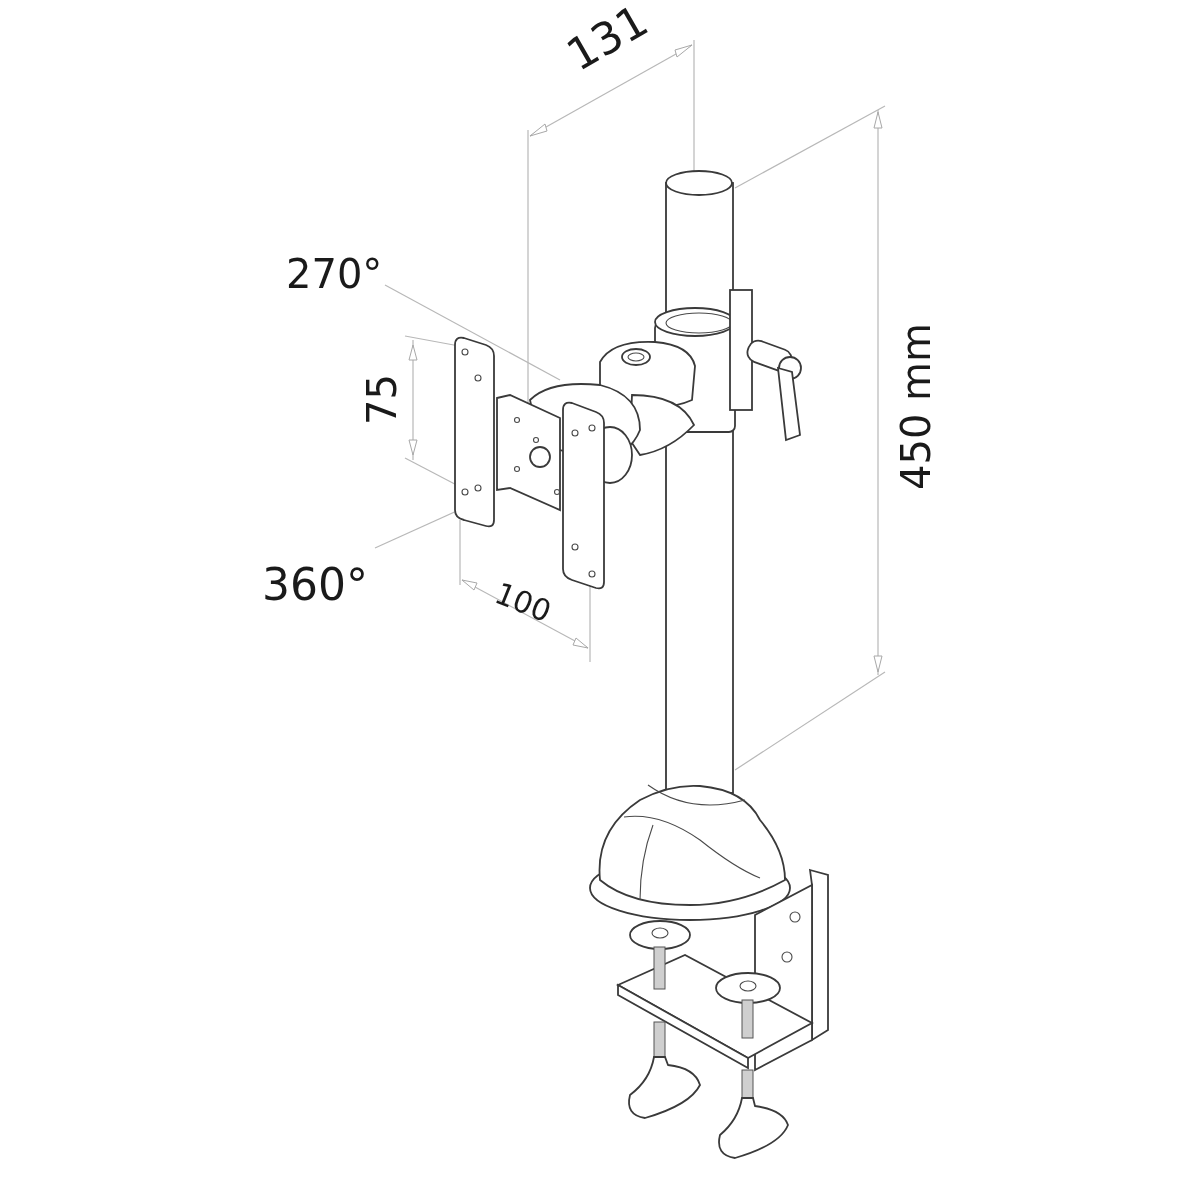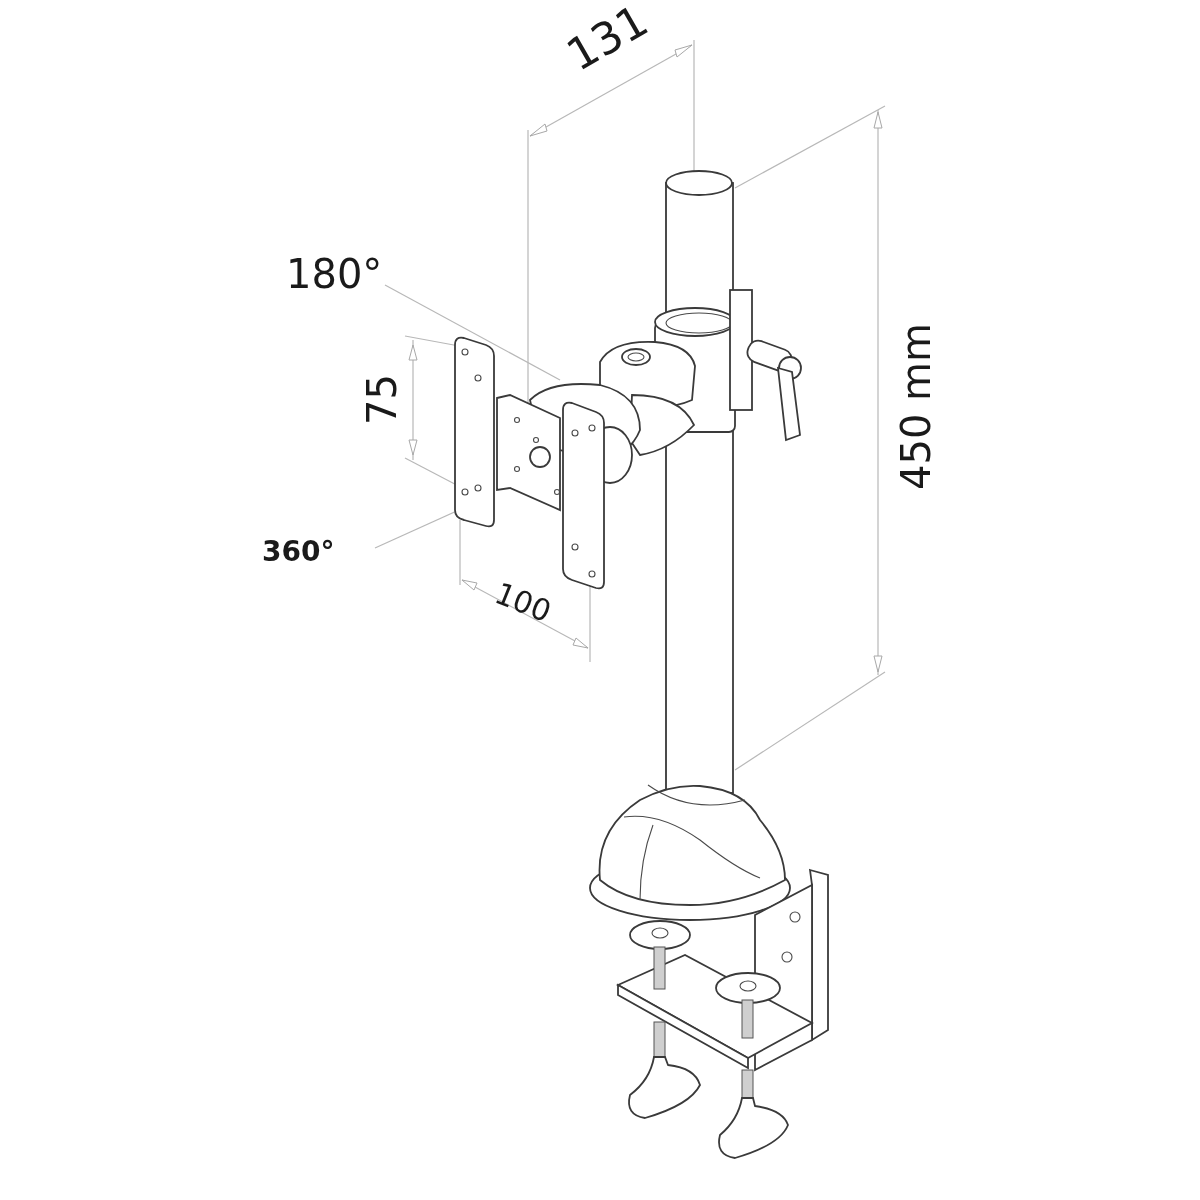--- a/index.html
+++ b/index.html
@@ -8,21 +8,21 @@
     .label {
       position: absolute;
       font-family: "DejaVu Sans", "Liberation Sans", sans-serif;
       color: #1a1a1a;
       white-space: nowrap;
       line-height: 1;
     }
     .lbl-131 { left: 560px; top: 40px; font-size: 44px; transform: rotate(-30deg); transform-origin: left top; }
     .lbl-180 { left: 286px; top: 254px; font-size: 40px; }
     .lbl-75  { left: 362px; top: 425px; font-size: 40px; transform: rotate(-90deg); transform-origin: left top; }
-    .lbl-360 { left: 262px; top: 538px; font-size: 28px; font-weight: bold; }
+    .lbl-360 { left: 262px; top: 563px; font-size: 44px; }
     .lbl-100 { left: 502px; top: 578px; font-size: 30px; transform: rotate(22deg); transform-origin: left top; }
     .lbl-450 { left: 896px; top: 490px; font-size: 40px; transform: rotate(-90deg); transform-origin: left top; }
     svg .dim { stroke: #b8b8b8; stroke-width: 1.2; fill: none; }
     svg .part { stroke: #3a3a3a; stroke-width: 1.8; fill: #ffffff; }
     svg .thin { stroke: #4a4a4a; stroke-width: 1.1; fill: none; }
     svg .thread { stroke: #555; stroke-width: 1; fill: #cfcfcf; }
     svg .arrow { stroke: #a8a8a8; stroke-width: 1; fill: #ffffff; }
   </style>
 </head>
 <body>
@@ -139,18 +139,18 @@
       <ellipse class="part" cx="748" cy="988" rx="32" ry="15"></ellipse>
       <ellipse class="thin" cx="748" cy="986" rx="8" ry="5"></ellipse>
       <rect class="thread" x="742" y="1000" width="11" height="38"></rect>
       <rect class="thread" x="742" y="1070" width="11" height="28"></rect>
       <path class="part" d="M742,1098 Q738,1120 720,1135 Q715,1155 735,1158 Q780,1145 788,1125 Q783,1110 755,1106 L753,1098 Z"></path>
     </g>
   </svg>
 
   
   <div class="label lbl-131">131</div>
-  <div class="label lbl-180">180°</div>
+  <div class="label lbl-180">270°</div>
   <div class="label lbl-75">75</div>
   <div class="label lbl-360">360°</div>
   <div class="label lbl-100">100</div>
   <div class="label lbl-450">450 mm</div>
 </div>
 
 </body></html>

